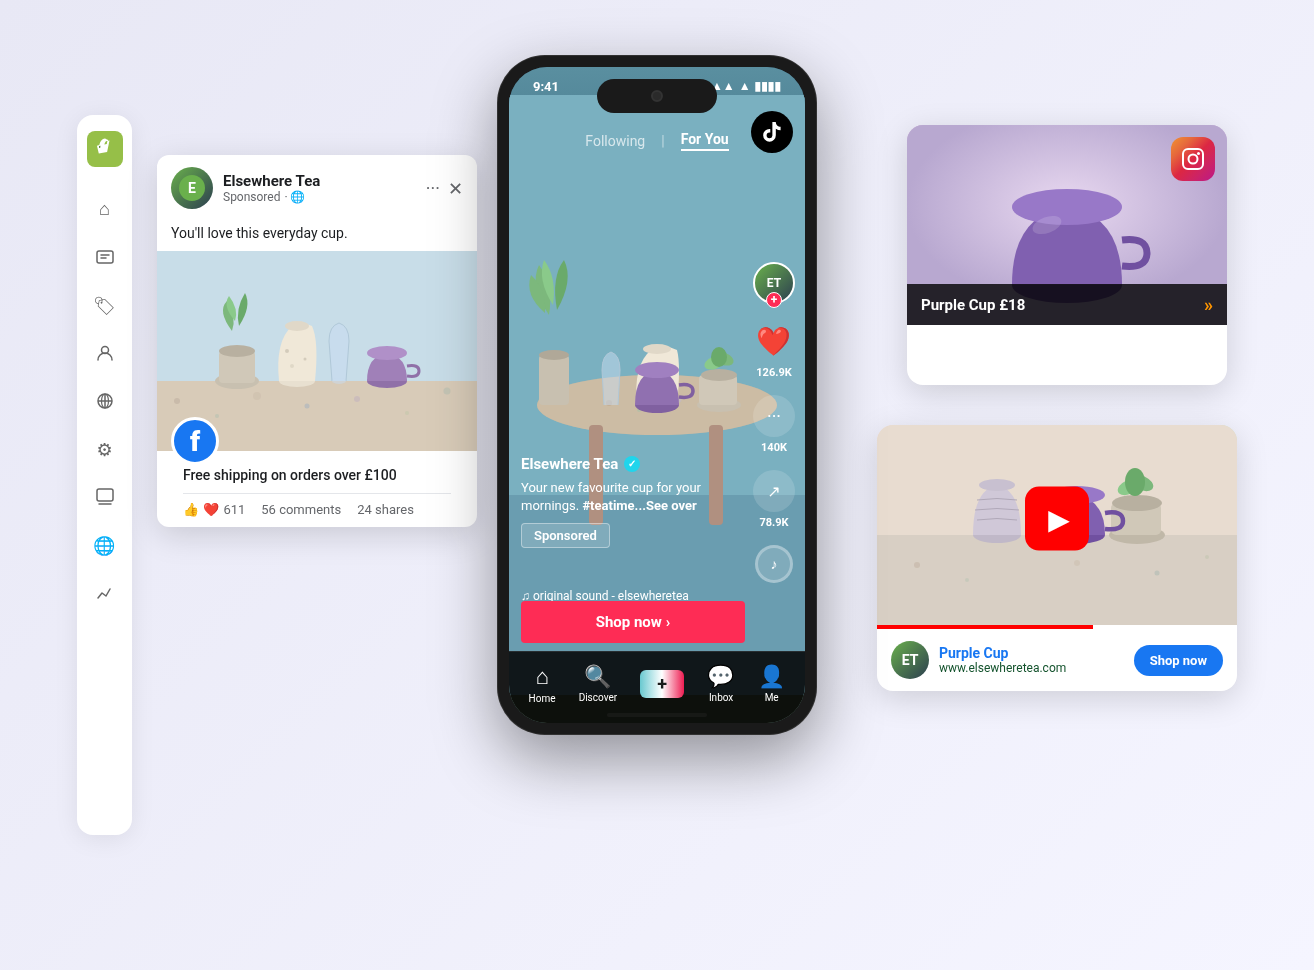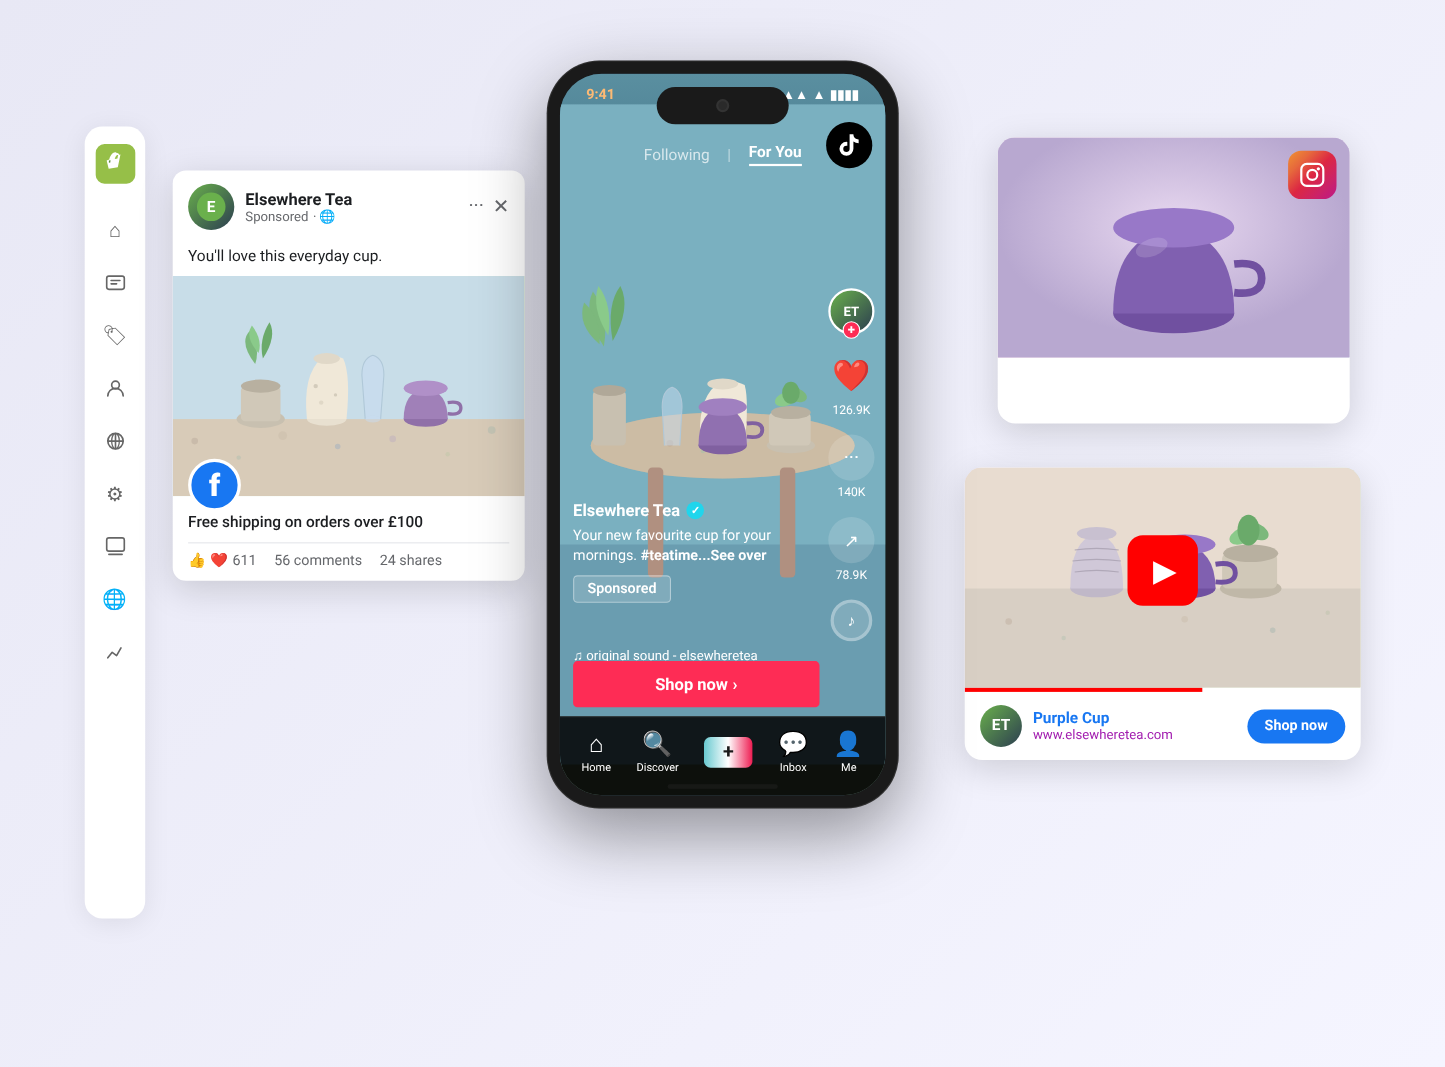--- a/index.html
+++ b/index.html
@@ -155,21 +155,21 @@
       height: 200px;
       background: linear-gradient(135deg, #b8d4e8 0%, #c5dde0 30%, #d4e8c0 60%, #e8d4c0 100%);
       position: relative;
       display: flex;
       align-items: center;
       justify-content: center;
       overflow: hidden;
     }
 
     .fb-ad-footer {
-      padding: 16px 14px 10px;
+      padding: 16px 26px 10px;
     }
 
     .fb-shipping-text {
       font-size: 14px;
       color: #1c1e21;
       font-weight: 500;
       margin-bottom: 10px;
     }
 
     .fb-reactions {
@@ -405,21 +405,21 @@
       background: rgba(255,255,255,0.15);
       border-radius: 50%;
       display: flex;
       align-items: center;
       justify-content: center;
       font-size: 20px;
     }
 
     .action-count {
       font-size: 11px;
-      font-weight: 400;
+      font-weight: 700;
     }
 
     .creator-avatar-circle {
       width: 42px;
       height: 42px;
       background: linear-gradient(135deg, #6ab04c, #2c3e50);
       border-radius: 50%;
       border: 2px solid white;
       display: flex;
       align-items: center;
@@ -607,21 +607,21 @@
     .yt-ad-info { flex: 1; }
 
     .yt-ad-title {
       font-weight: 700;
       font-size: 14px;
       color: #1877F2;
     }
 
     .yt-ad-url {
       font-size: 12px;
-      color: #a21caf;
+      color: #14532d;
     }
 
     .yt-shop-btn {
       background: #1877F2;
       color: white;
       padding: 8px 16px;
       border-radius: 20px;
       font-size: 13px;
       font-weight: 700;
       cursor: pointer;
@@ -764,21 +764,21 @@
 
   <div class="phone-container">
     <div class="phone-frame">
       <div class="phone-screen">
 
         <div class="phone-notch">
           <div class="phone-camera"></div>
         </div>
 
         <div class="phone-status-bar">
-          <span style="margin-top:4px;font-size:13px;font-weight:700;color:#fdba74;">9:41</span>
+          <span style="margin-top:4px;font-size:13px;font-weight:700;color:#ffffff;">9:41</span>
           <div style="display:flex;gap:4px;align-items:center;margin-top:4px;">
             <span style="font-size:12px;color:white;">▲▲▲</span>
             <span style="font-size:12px;color:white;">▲</span>
             <span style="font-size:12px;color:white;">▮▮▮▮</span>
           </div>
         </div>
 
         <div class="tiktok-bg">
           <svg width="100%" height="100%" viewBox="0 0 296 600" xmlns="http://www.w3.org/2000/svg">
 
@@ -936,20 +936,28 @@
           </radialGradient>
         </defs>
 
         <ellipse cx="160" cy="160" rx="55" ry="18" fill="#7050a0"></ellipse>
         <path d="M105 160 Q105 90 160 82 Q215 90 215 160" fill="#8060b0"></path>
         <path d="M215 115 Q240 112 240 128 Q240 144 215 141" fill="none" stroke="#7050a0" stroke-width="7"></path>
         <ellipse cx="160" cy="82" rx="55" ry="18" fill="#9878c8"></ellipse>
 
         <ellipse cx="140" cy="100" rx="15" ry="8" fill="rgba(255,255,255,0.15)" transform="rotate(-20,140,100)"></ellipse>
       </svg>
+      <div class="purple-cup-label">
+        <span>
+          <span>Purple Cup</span>
+          <span> </span>
+          <span>£18</span>
+        </span>
+        <span class="double-chevron">»</span>
+      </div>
     </div>
   </div>
 
   <div class="youtube-card">
     <div class="youtube-image">
 
       <svg width="100%" height="100%" viewBox="0 0 360 200" xmlns="http://www.w3.org/2000/svg">
         <rect width="360" height="200" fill="#e8dcd0"></rect>
         <rect x="0" y="110" width="360" height="90" fill="#d8cfc4"></rect>
 

